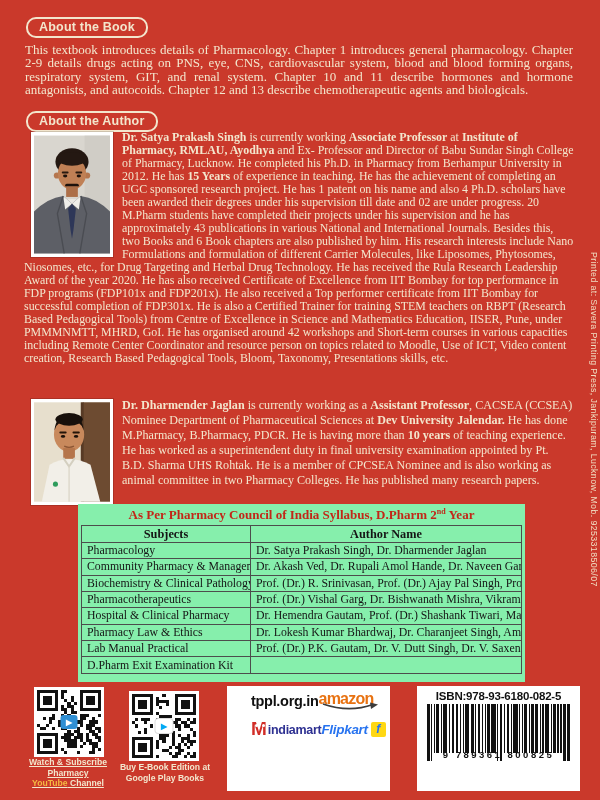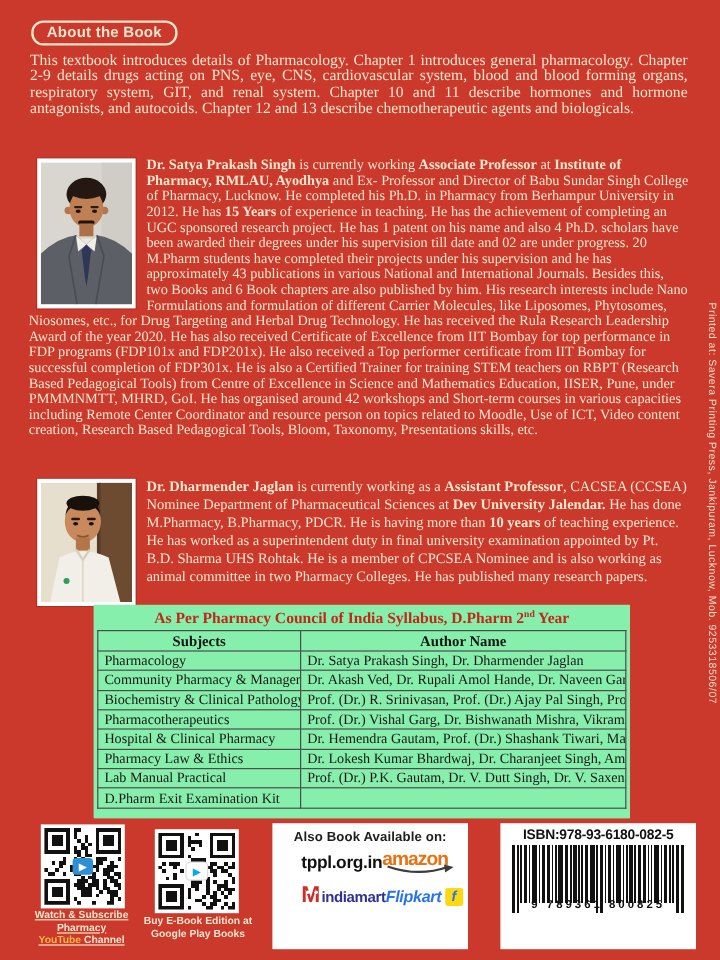--- a/index.html
+++ b/index.html
@@ -127,20 +127,21 @@
 </style>
 </head>
 <body>
 
 <div class="page">
 
   <div class="badge" id="about-book-badge">About the Book</div>
 
   <div class="para" id="about-book-text">This textbook introduces details of Pharmacology. Chapter 1 introduces general pharmacology. Chapter 2-9 details drugs acting on PNS, eye, CNS, cardiovascular system, blood and blood forming organs, respiratory system, GIT, and renal system. Chapter 10 and 11 describe hormones and hormone antagonists, and autocoids.  Chapter 12 and 13 describe chemotherapeutic agents and biologicals.</div>
 
+  <div class="badge" id="about-author-badge">About the Author</div>
 
   <div class="bio" id="bio1">
     <div class="photo-frame">
       <svg width="76" height="119" viewBox="0 0 78 121">
         <rect x="0" y="0" width="78" height="121" fill="#d9d6cf"></rect>
         <rect x="52" y="0" width="26" height="121" fill="#c9c6bf" opacity="0.55"></rect>
         <ellipse cx="39" cy="27" rx="17" ry="14" fill="#241812"></ellipse>
         <circle cx="23.5" cy="41" r="3.2" fill="#b5764e"></circle>
         <circle cx="54.5" cy="41" r="3.2" fill="#b5764e"></circle>
         <ellipse cx="39" cy="39" rx="14.5" ry="16.5" fill="#c08055"></ellipse>
@@ -656,21 +657,20 @@
           <rect x="20" y="20" width="1" height="1"></rect>
         </svg></div>
     <div class="qr-logo">▶</div>
   </div>
   <div class="qr-caption" id="qr2-caption">
     <div>Buy E-Book Edition at</div>
     <div>Google Play Books</div>
   </div>
 
   <div class="white-box" id="avail-box">
-    <div class="heading">Also Book Available on:</div>
     <div class="store-row r1">
       <span class="tppl">tppl.org.in</span>
       <span class="amazon">
         <span>amazon</span>
         <svg width="62" height="10" viewBox="0 0 62 10">
           <path d="M2 2 Q28 11 52 2.5" fill="none" stroke="#3c3c3c" stroke-width="1.8"></path>
           <path d="M49 0.5 L57 2.5 L50 7 Z" fill="#3c3c3c"></path>
         </svg>
       </span>
     </div>

